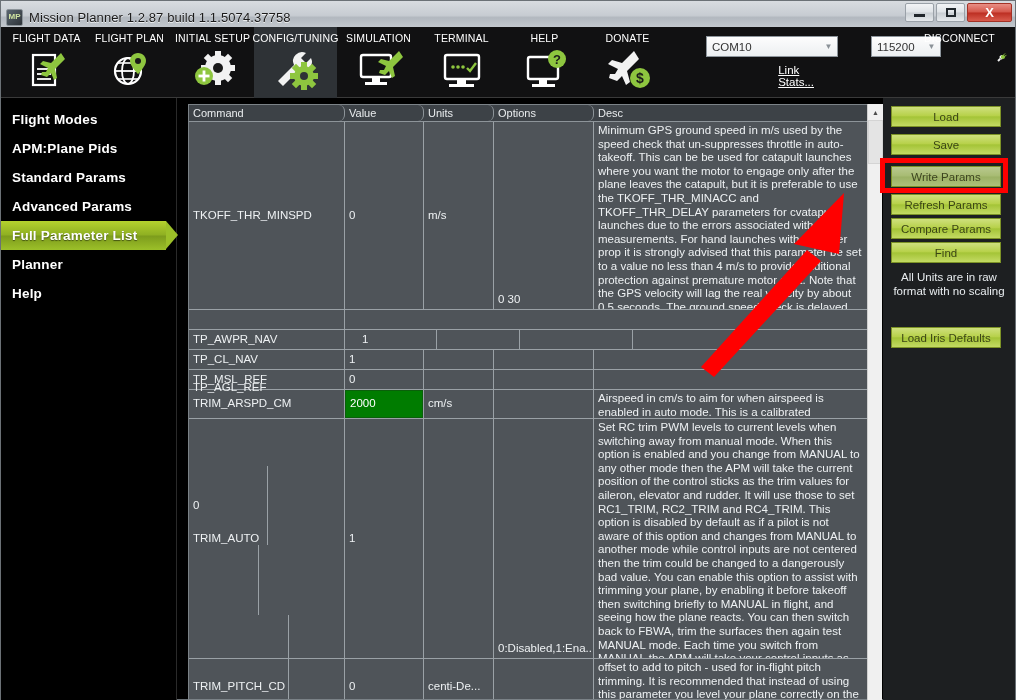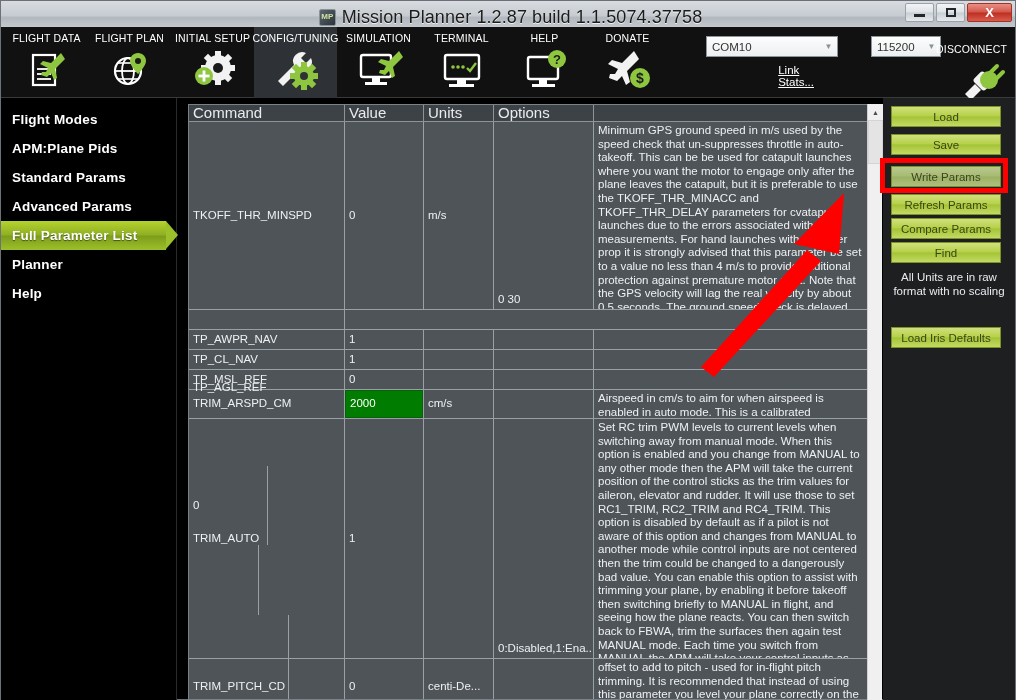--- a/index.html
+++ b/index.html
@@ -13,33 +13,33 @@
     position: relative;
     width: 1016px; height: 700px;
     background: #000;
     border: 1px solid #6b7176;
   }
 
   
   .titlebar {
     position: absolute; left: 0; top: 0; width: 1014px; height: 32px;
     background: linear-gradient(to bottom, #d8dce0 0%, #c7ccd2 45%, #b2b8bf 52%, #cdd2d7 100%);
-    display: flex; align-items: center; justify-content: center;
+    display: flex; align-items: center;
   }
   .title-icon {
     width: 17px; height: 17px; margin-left: 5px; margin-right: 6px;
     background: linear-gradient(135deg, #5b6670, #2d3338);
     border: 1px solid #8b9399;
     border-radius: 2px;
     color: #cfe3a0; font-size: 8px; font-weight: bold;
     display: flex; align-items: center; justify-content: center;
     line-height: 1;
   }
   .title-text {
-    font-size: 18px; color: #1b1b1b; letter-spacing: 0.1px;
+    font-size: 13px; color: #1b1b1b; letter-spacing: 0.1px;
     text-shadow: 0 1px 0 rgba(255,255,255,0.75);
   }
   .wincontrols { position: absolute; right: 3px; top: 2px; display: flex; gap: 2px; }
   .wbtn {
     width: 29px; height: 19px;
     border: 1px solid #9aa1a8; border-radius: 2px;
     display: flex; align-items: center; justify-content: center;
     background: linear-gradient(to bottom, #f2f4f6 0%, #dfe3e7 48%, #c9ced3 52%, #e5e9ec 100%);
   }
   .wbtn.close {
@@ -82,22 +82,22 @@
   .combo-arrow {
     width: 17px; height: 19px; display: flex; align-items: center; justify-content: center;
     color: #8a9197; font-size: 8px;
   }
   #combo-com { right: 169px; top: 9px; width: 132px; margin-left: 23px; }
   #combo-baud { right: 66px; top: 9px; width: 70px; }
   .linkstats {
     position: absolute; right: 193px; top: 37px;
     font-size: 11.5px; color: #ffffff; text-decoration: underline; cursor: pointer;
   }
-  .disconnect { position: absolute; right: 0px; top: 11px; width: 83px; height: 71px;
-    display: flex; flex-direction: column; align-items: flex-end; padding-top: 5px; }
+  .disconnect { position: absolute; right: 0px; top: 0px; width: 83px; height: 71px;
+    display: flex; flex-direction: row; align-items: flex-start; padding-top: 5px; }
 
   
   .sidebar {
     position: absolute; left: 0; top: 97px; width: 176px; height: 602px;
     background: #000000;
     border-right: 1px solid #2a2a2a;
   }
   .side-item {
     height: 29px; display: flex; align-items: center;
     padding-left: 11px; position: relative; cursor: default;
@@ -119,22 +119,22 @@
 
   
   .grid-wrap {
     position: absolute; left: 187px; top: 103px; width: 694px; height: 596px;
     background: #4a4f54;
     border: 1px solid #7b8287;
     overflow: hidden;
   }
   .grid-header { display: flex; height: 17px; background: #3d4247; border-bottom: 1px solid #8d9499; }
   .gh {
-    font-size: 15px; color: #e9ecee; padding-left: 4px; line-height: 16px;
-    border-right: 1px solid #8d9499; overflow: hidden; white-space: nowrap;
+    font-size: 11px; color: #e9ecee; padding-left: 4px; line-height: 16px;
+    border-right: 1px solid #8d9499; overflow: hidden; white-space: nowrap; border-radius: 6px;
   }
   .row { display: flex; border-bottom: 1px solid #9aa1a6; background: #4f5459; }
   .cell {
     font-size: 11.5px; color: #eef1f3; padding: 2px 4px;
     border-right: 1px solid #9aa1a6; overflow: hidden;
     line-height: 13.6px;
   }
   .cell.vcenter { display: flex; align-items: center; }
   .c-cmd   { width: 156px; flex: 0 0 156px; }
   .c-val   { width: 79px;  flex: 0 0 79px; }
@@ -371,37 +371,38 @@
       <span class="side-item-label">Help</span>
     </div>
   </div>
 
   <div class="grid-wrap">
     <div class="grid-header">
       <div class="gh c-cmd">Command</div>
       <div class="gh c-val">Value</div>
       <div class="gh c-units">Units</div>
       <div class="gh c-opts">Options</div>
+      <div class="gh c-desc">Desc</div>
     </div>
     <div id="grid-body">
         <div class="row" style="height: 188px;">
           <div class="cell c-cmd vcenter">TKOFF_THR_MINSPD</div>
           <div class="cell c-val vcenter">0</div>
           <div class="cell c-units vcenter">m/s</div>
           <div class="cell c-opts" style="display: flex; align-items: flex-end;">0 30</div>
           <div class="cell c-desc desc-text">Minimum GPS ground speed in m/s used by the speed check that un-suppresses throttle in auto-takeoff. This can be be used for catapult launches where you want the motor to engage only after the plane leaves the catapult, but it is preferable to use the TKOFF_THR_MINACC and TKOFF_THR_DELAY parameters for cvatapult launches due to the errors associated with GPS measurements. For hand launches with a pusher prop it is strongly advised that this parameter be set to a value no less than 4 m/s to provide additional protection against premature motor start. Note that the GPS velocity will lag the real velocity by about 0.5 seconds. The ground speed check is delayed by the TKOFF_THR_DELAY parameter.</div>
         </div>
         <div class="row" style="height: 20px; flex-direction: column;">
           <div class="cell c-cmd vcenter">TP_AGL_REF</div>
           <div class="cell c-val vcenter">0</div>
           <div class="cell c-units vcenter"></div>
           <div class="cell c-opts" style="display: flex; align-items: flex-end;"></div>
           <div class="cell c-desc desc-text"></div>
         </div>
-        <div class="row" style="height: 20px;">
+        <div class="row" style="height: 20px; gap: 13px;">
           <div class="cell c-cmd vcenter">TP_AWPR_NAV</div>
           <div class="cell c-val vcenter">1</div>
           <div class="cell c-units vcenter"></div>
           <div class="cell c-opts" style="display: flex; align-items: flex-end;"></div>
           <div class="cell c-desc desc-text"></div>
         </div>
         <div class="row" style="height: 20px;">
           <div class="cell c-cmd vcenter">TP_CL_NAV</div>
           <div class="cell c-val vcenter">1</div>
           <div class="cell c-units vcenter"></div>

